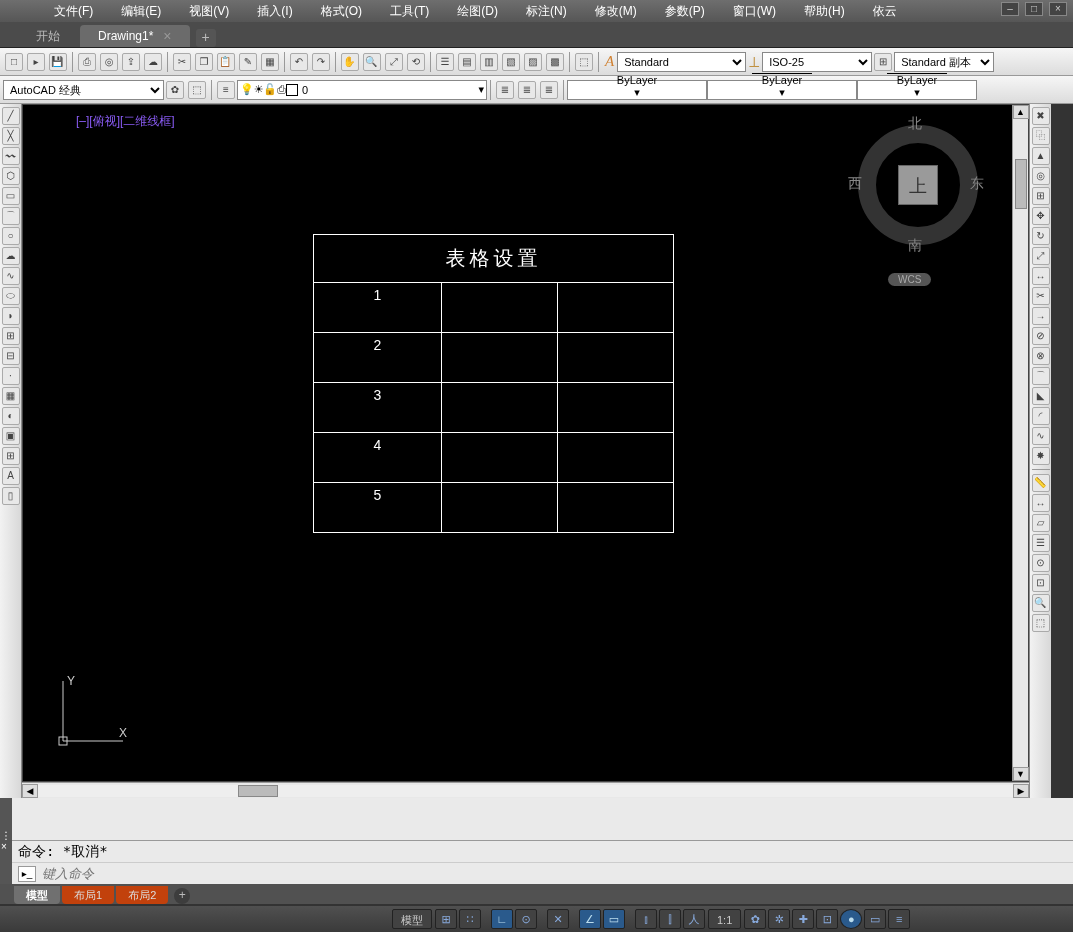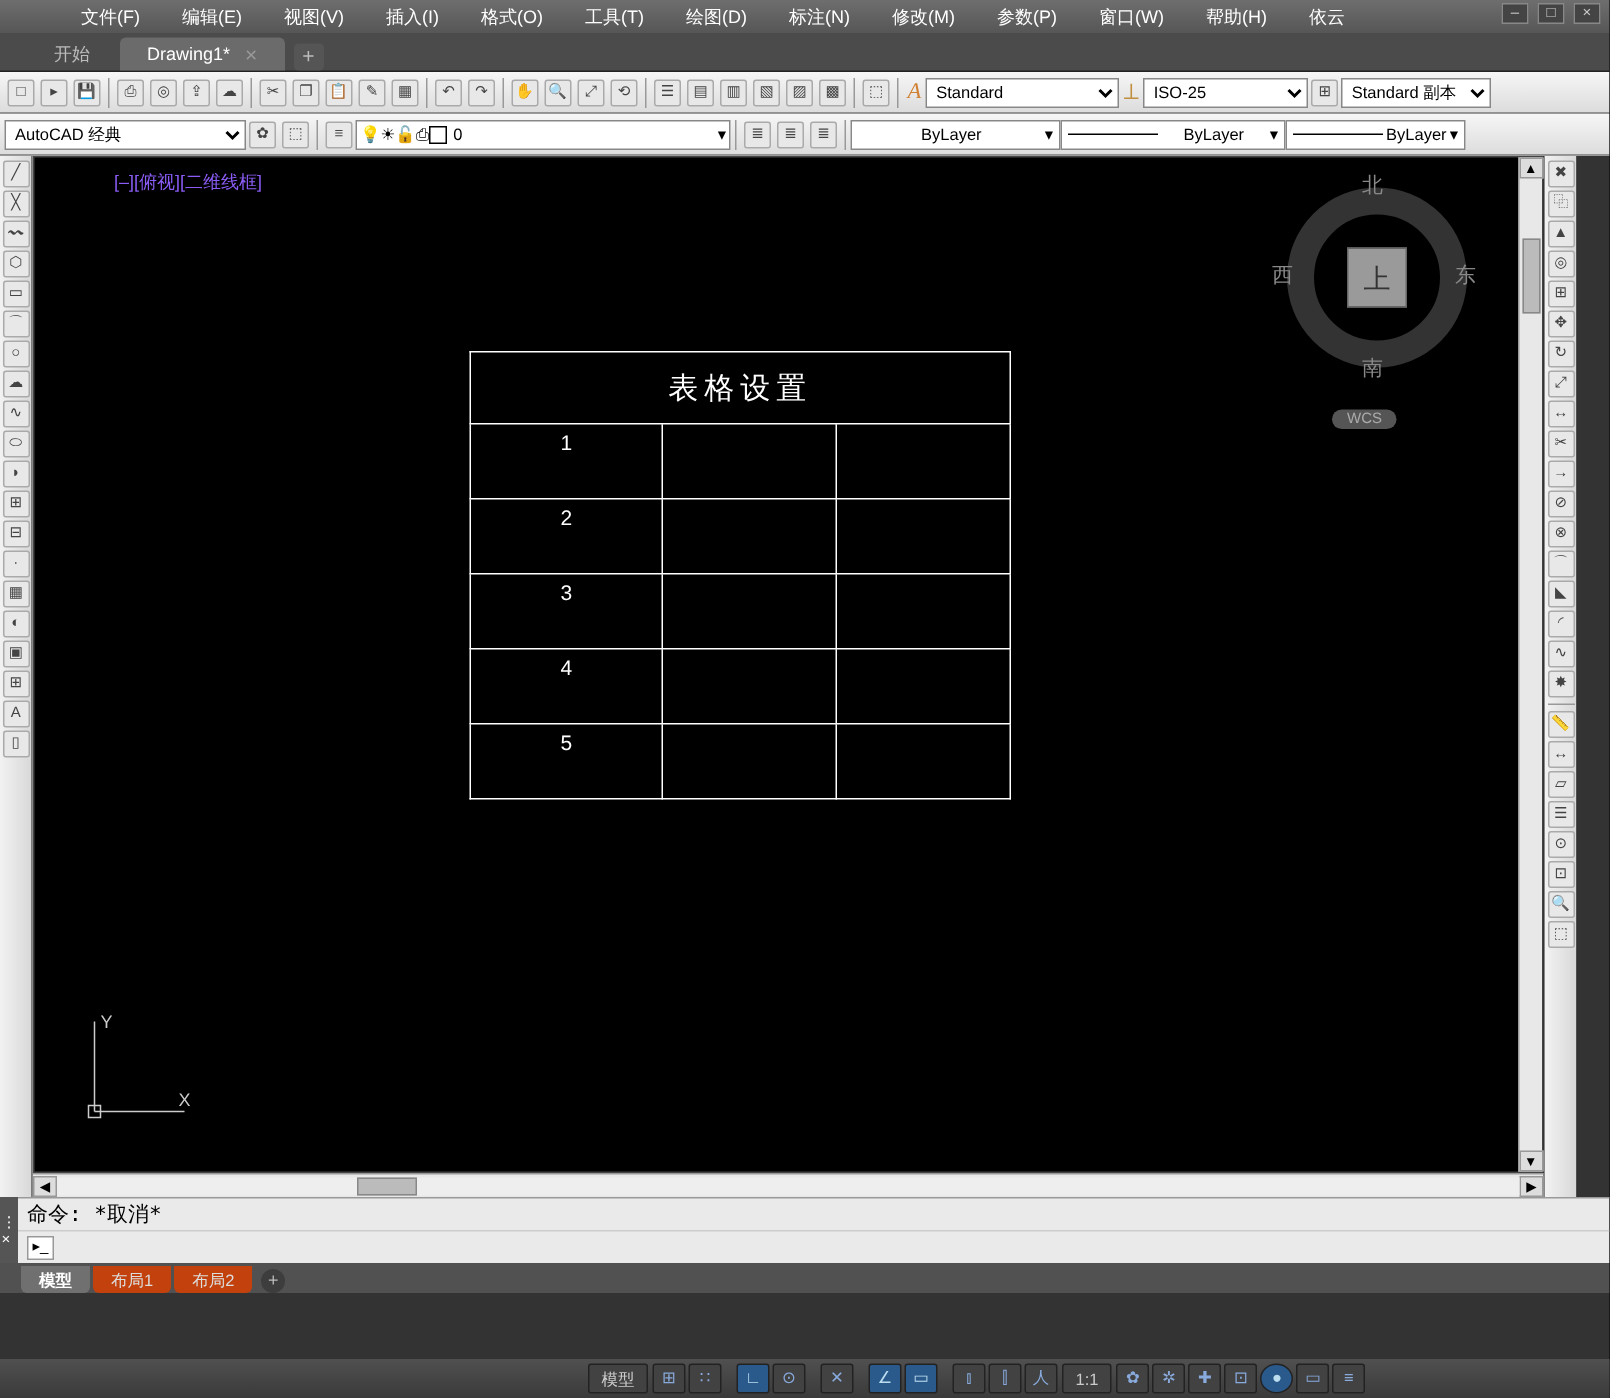--- a/index.html
+++ b/index.html
@@ -23,21 +23,21 @@
 .tb-icon { width:18px; height:18px; margin:0 2px; background:#e8e8e8; border:1px solid #aaa; border-radius:2px; font-size:10px; text-align:center; line-height:16px; color:#444; cursor:default;}
 .tb-sep { width:1px; height:20px; background:#999; margin:0 3px; }
 .tb-select { height:20px; font-size:11px; border:1px solid #888; background:#fff; padding:0 2px; }
 .big-a { font-size:15px; font-family:Georgia,serif; font-style:italic; color:#d08030; margin:0 3px;}
 .dim-icon { font-size:15px; color:#c09040; margin:0 3px; }
 
 
 .tb2-sel { width:161px; }
 .layer-swatch { display:flex; align-items:center; border:1px solid #888; height:20px; background:#fff; padding:0 2px; width:250px; font-size:11px;}
 .layer-swatch .sq { width:12px; height:12px; border:1px solid #000; margin-right:4px; background:#fff;}
-.line-sel { display:flex; align-items:center; height:20px; border:1px solid #888; background:#fff; font-size:11px; padding:0 4px; width:150px; justify-content:space-between;}
+.line-sel { display:flex; align-items:center; height:20px; border:1px solid #888; background:#fff; font-size:11px; padding:0 4px; width:150px; justify-content:flex-end;flex-direction:column;}
 .line-sample { width:60px; border-top:1px solid #000; }
 
 
 .work-row { display:flex; height:694px; background:#000; }
 .left-tools { width:22px; background:linear-gradient(90deg,#f2f2f2,#d8d8d8); display:flex; flex-direction:column; align-items:center; padding-top:2px; border-right:1px solid #888;}
 .left-tools .tb-icon, .right-tools .tb-icon { width:18px; height:18px; margin:1px 0;}
 .right-tools { width:22px; background:linear-gradient(90deg,#f2f2f2,#d8d8d8); display:flex; flex-direction:column; align-items:center; padding-top:2px; border-left:1px solid #888;}
 .far-right { width:22px; background:#333;}
 
 .canvas-wrap { flex:1; display:flex; flex-direction:column; }
@@ -67,21 +67,21 @@
 .vc-ring { position:absolute; left:10px; top:10px; width:120px; height:120px; border:18px solid #333; border-radius:50%; }
 .vc-cube { position:absolute; left:50px; top:50px; width:40px; height:40px; background:#9a9a9a; color:#333; font-size:18px; text-align:center; line-height:40px; border:1px solid #666;}
 .vc-n { position:absolute; left:60px; top:0;}
 .vc-s { position:absolute; left:60px; top:122px;}
 .vc-w { position:absolute; left:0; top:60px;}
 .vc-e { position:absolute; left:122px; top:60px;}
 .wcs { position:absolute; left:40px; top:158px; background:#555; color:#aaa; font-size:10px; padding:1px 10px; border-radius:8px;}
 
 
 .cmd-area { background:#eaeaea; }
-.cmd-line { display:flex; align-items:center; height:22px; font-size:14px; border-top:1px solid #999; padding-left:6px;}
+.cmd-line { display:flex; align-items:center; height:22px; font-size:14px; border-top:1px solid #999; padding-left:6px;margin-top:42px;}
 .cmd-label { font-family:SimSun,monospace; }
 .cmd-input-row { display:flex; align-items:center; height:22px; border-top:1px solid #ccc; padding-left:6px;}
 .cmd-prompt { width:18px; height:16px; border:1px solid #999; font-size:10px; text-align:center; line-height:14px; margin-right:6px; background:#fff;}
 .cmd-input { flex:1; border:none; background:transparent; font-style:italic; color:#888; font-size:13px; outline:none;}
 .cmd-drag { width:12px; background:#555; color:#fff; font-size:10px; display:flex; align-items:center; justify-content:center;}
 
 .cmd-wrap { display:flex; }
 .cmd-body { flex:1; }
 
 
@@ -341,20 +341,21 @@
 </div>
 
 <div class="cmd-wrap">
   <div class="cmd-drag">⋮<br>×</div>
   <div class="cmd-body cmd-area">
     <div class="cmd-line">
         <span class="cmd-label">命令:  *取消*</span>
       </div>
     <div class="cmd-input-row">
       <div class="cmd-prompt">▸_</div>
+      <input class="cmd-input" placeholder="键入命令" style="">
     </div>
   </div>
 </div>
 
 <div class="layout-tabs">
   <div class="layout-tab active">模型</div>
   <div class="layout-tab">布局1</div>
   <div class="layout-tab">布局2</div>
   <div class="layout-add">+</div>
 </div>

